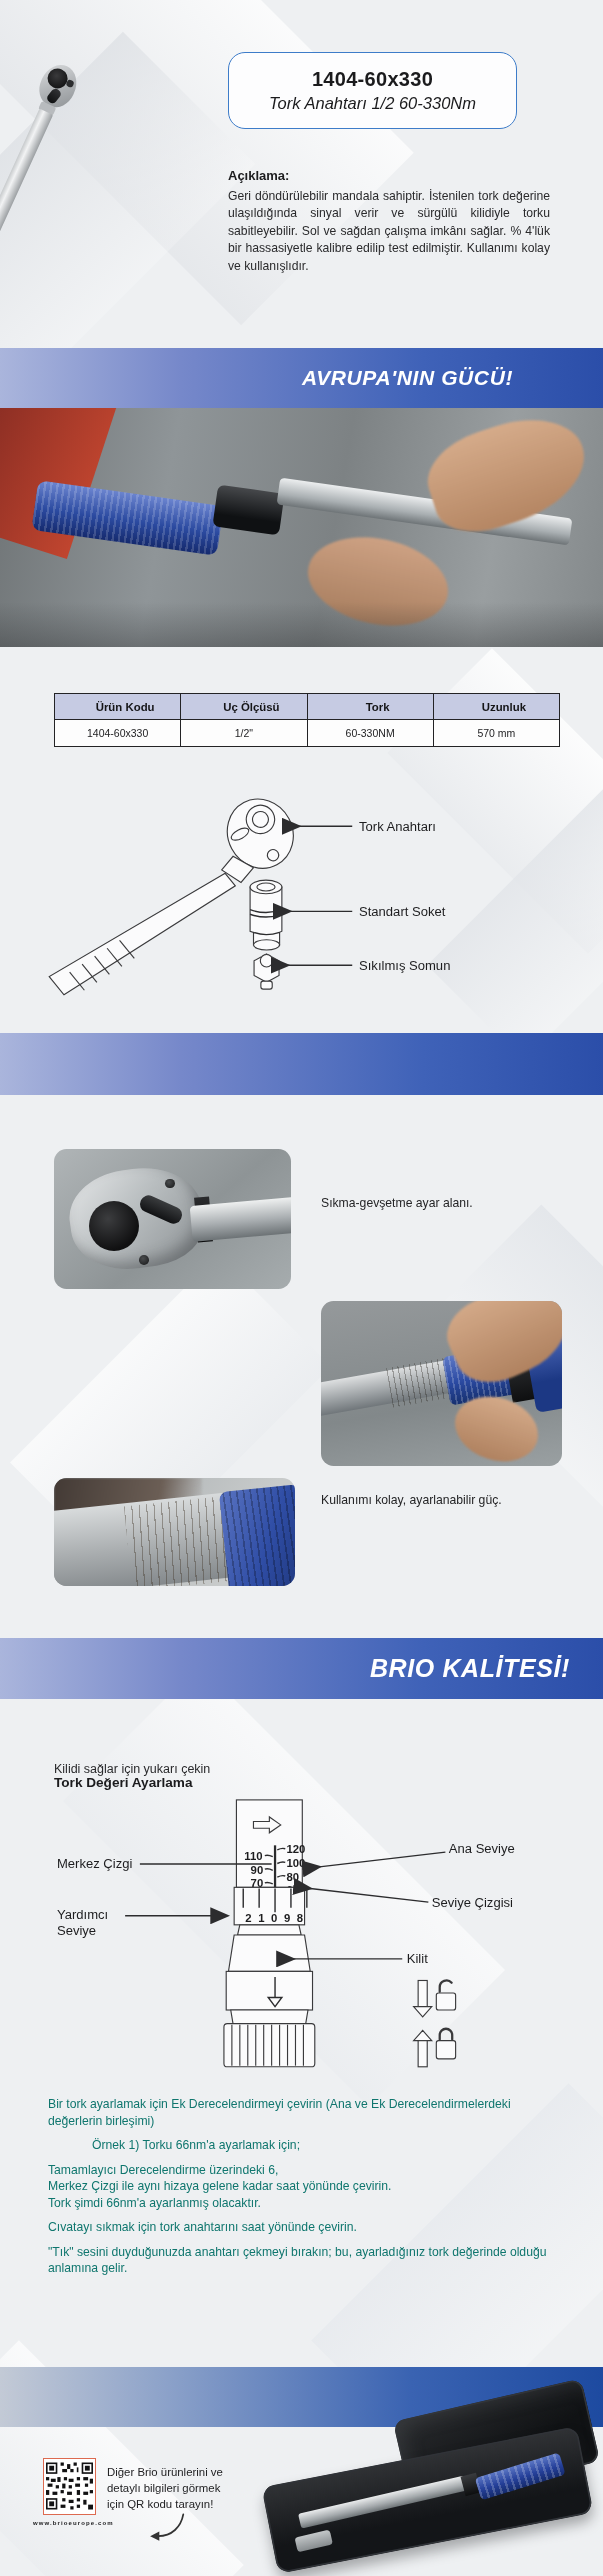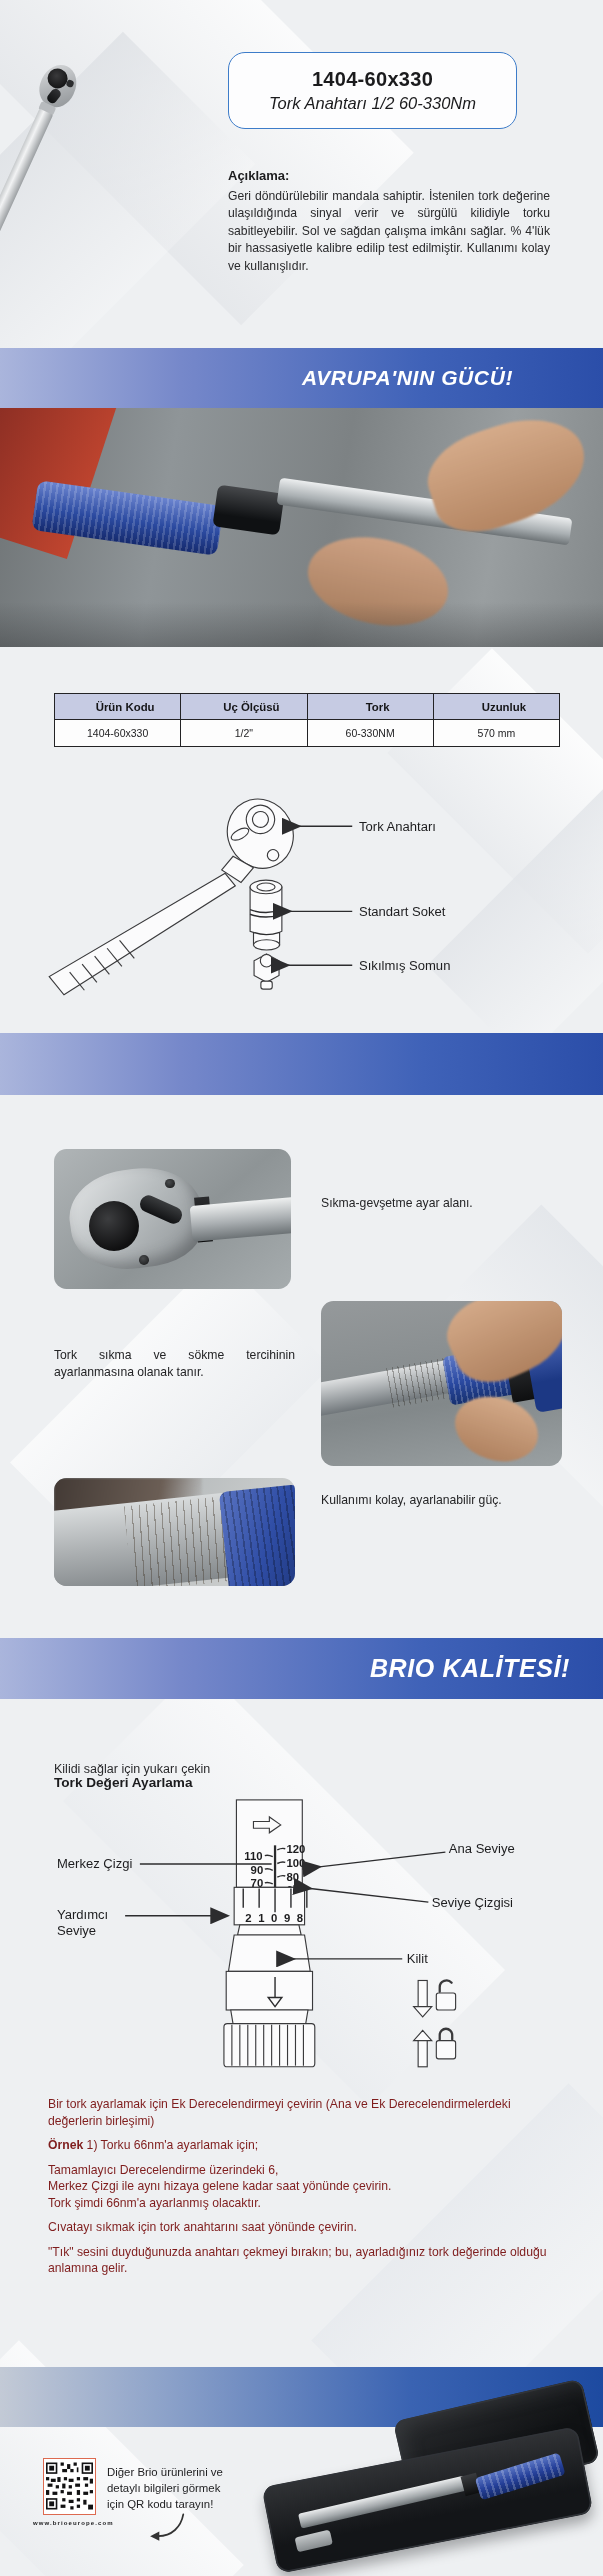--- a/index.html
+++ b/index.html
@@ -103,22 +103,22 @@
     background:repeating-linear-gradient(92deg,rgba(64,52,38,.4) 0 1.1px,transparent 1.1px 7.4px);}
   .f3-blue{position:absolute;left:170px;top:10.2px;width:80px;height:102px;border-radius:8px;
     transform:rotate(-6deg);background:linear-gradient(115deg,#5a74c2,#2f4da5 55%,#1d3579);}
   .f3-blue:after{content:"";position:absolute;inset:0;border-radius:8px;
     background:repeating-linear-gradient(88deg,rgba(0,0,0,.25) 0 1.7px,transparent 1.7px 6.8px);}
   
   .adj-title{left:54px;top:1743px;font-size:13.6px;font-weight:700;color:#1b1b1d;z-index:3;margin-top:32px;}
   .adj-sub{left:54px;top:1762px;font-size:12.5px;color:#2a2a2c;z-index:3;}
   
   .instructions{left:48px;top:2096px;width:517px;z-index:3;}
-  .instructions p{margin:0 0 8px 0;font-size:12.2px;line-height:16.5px;color:#7f1d1d;white-space:pre-line;}
-  .instructions .bold{font-weight:700;}
+  .instructions p{margin:0 0 8px 0;font-size:12.2px;line-height:16.5px;color:#0f766e;white-space:pre-line;}
+  .instructions .bold{font-weight:400;margin-left:44px;}
   
   .wrench-wrap{left:39px;top:64px;width:182px;height:352px;z-index:5;}
   .wrench{position:absolute;left:0;top:0;width:36px;height:364px;transform-origin:18px 23px;transform:rotate(24.5deg);}
   .w-head{position:absolute;left:0.6px;top:0;width:35px;height:43px;border-radius:50% 50% 46% 46%;
     background:linear-gradient(135deg,#dcdee0,#abaeb1 60%,#8e9295);}
   .w-hole{position:absolute;left:4.5px;top:4.5px;width:20.4px;height:20.4px;border-radius:50%;
     background:radial-gradient(circle at 40% 40%,#3a3a3c,#141415 75%);}
   .w-dot{position:absolute;right:4px;top:11.4px;width:6.2px;height:6.2px;border-radius:50%;background:#2b2c2e;}
   .w-lever{position:absolute;left:13px;top:25px;width:10.2px;height:14.8px;border-radius:4.5px;
     transform:rotate(14deg);background:linear-gradient(#313235,#0f1011);}
@@ -272,21 +272,20 @@
     <div class="f1-head"></div>
     <div class="f1-hole"></div>
     <div class="f1-screw" style="left:111px;top:29.5px;"></div>
     <div class="f1-screw" style="left:85px;top:106px;"></div>
     <div class="f1-lever"></div>
     <div class="f1-ring"></div>
     <div class="f1-shaft"></div>
   </div>
   <div class="caption cap1">Sıkma-gevşetme ayar alanı.</div>
 
-  <div class="caption cap2">Tork sıkma ve sökme tercihinin ayarlanmasına olanak tanır.</div>
   <div class="photo f2">
     <div class="f2-shaft"></div>
     <div class="f2-etch"></div>
     <div class="f2-knob"></div>
     <div class="f2-ring"></div>
     <div class="f2-grip"></div>
     <div class="f2-hand f2-h1"></div>
     <div class="f2-hand f2-h2"></div>
   </div>
 

